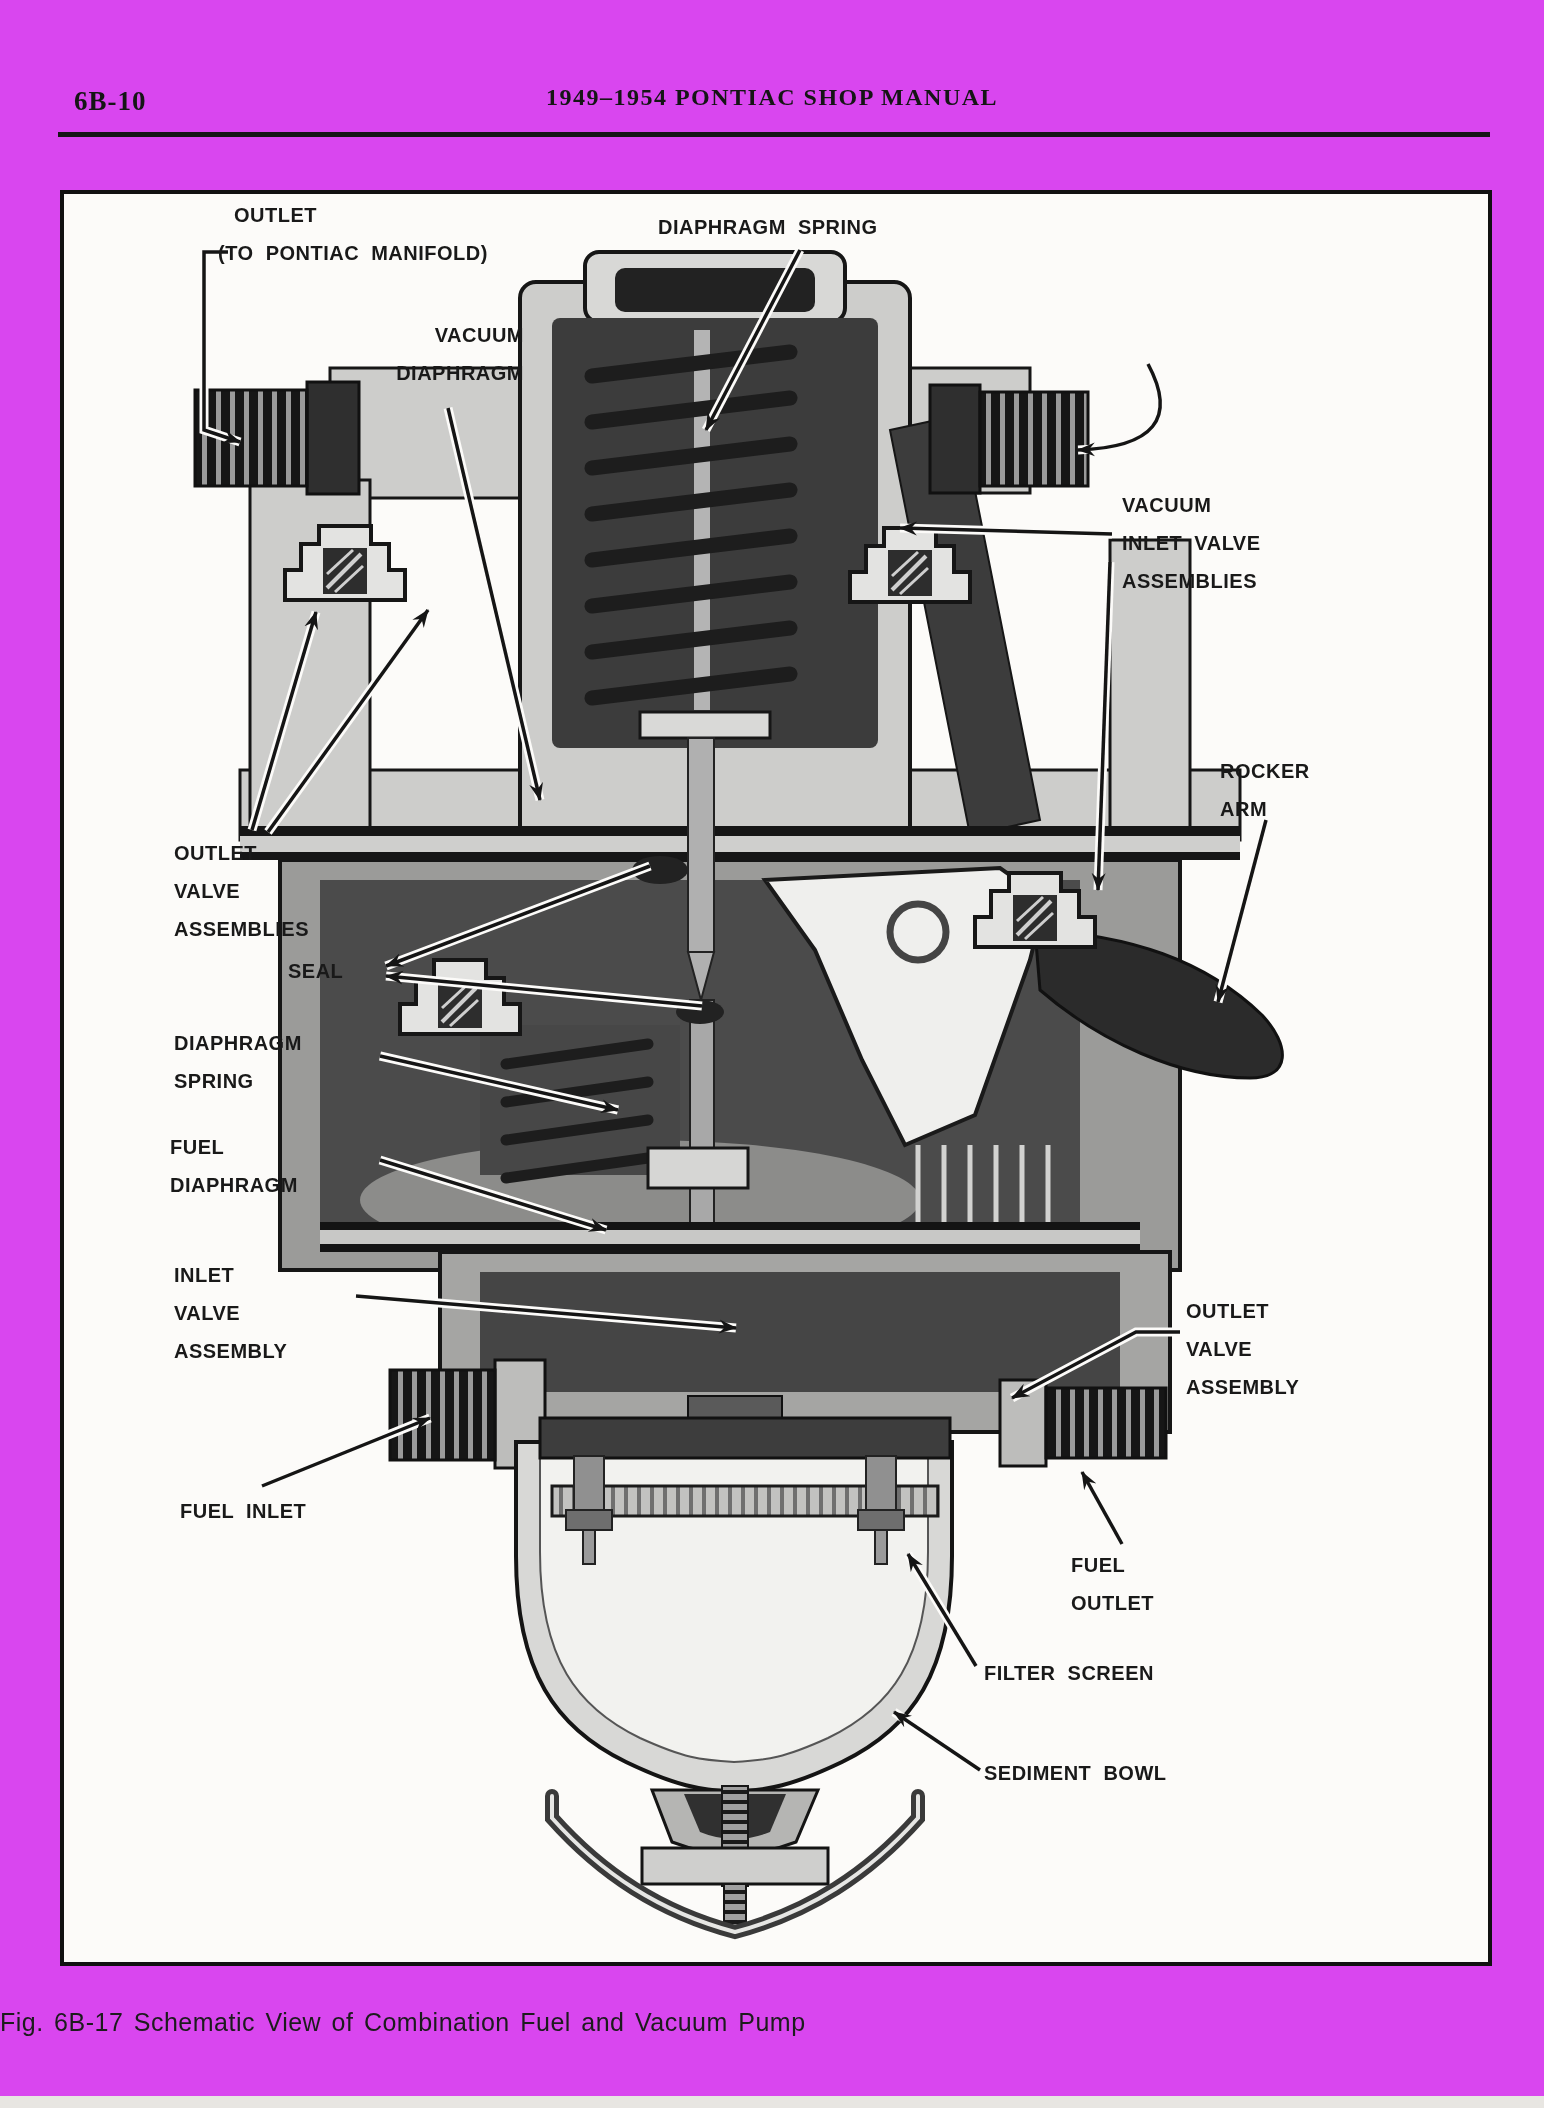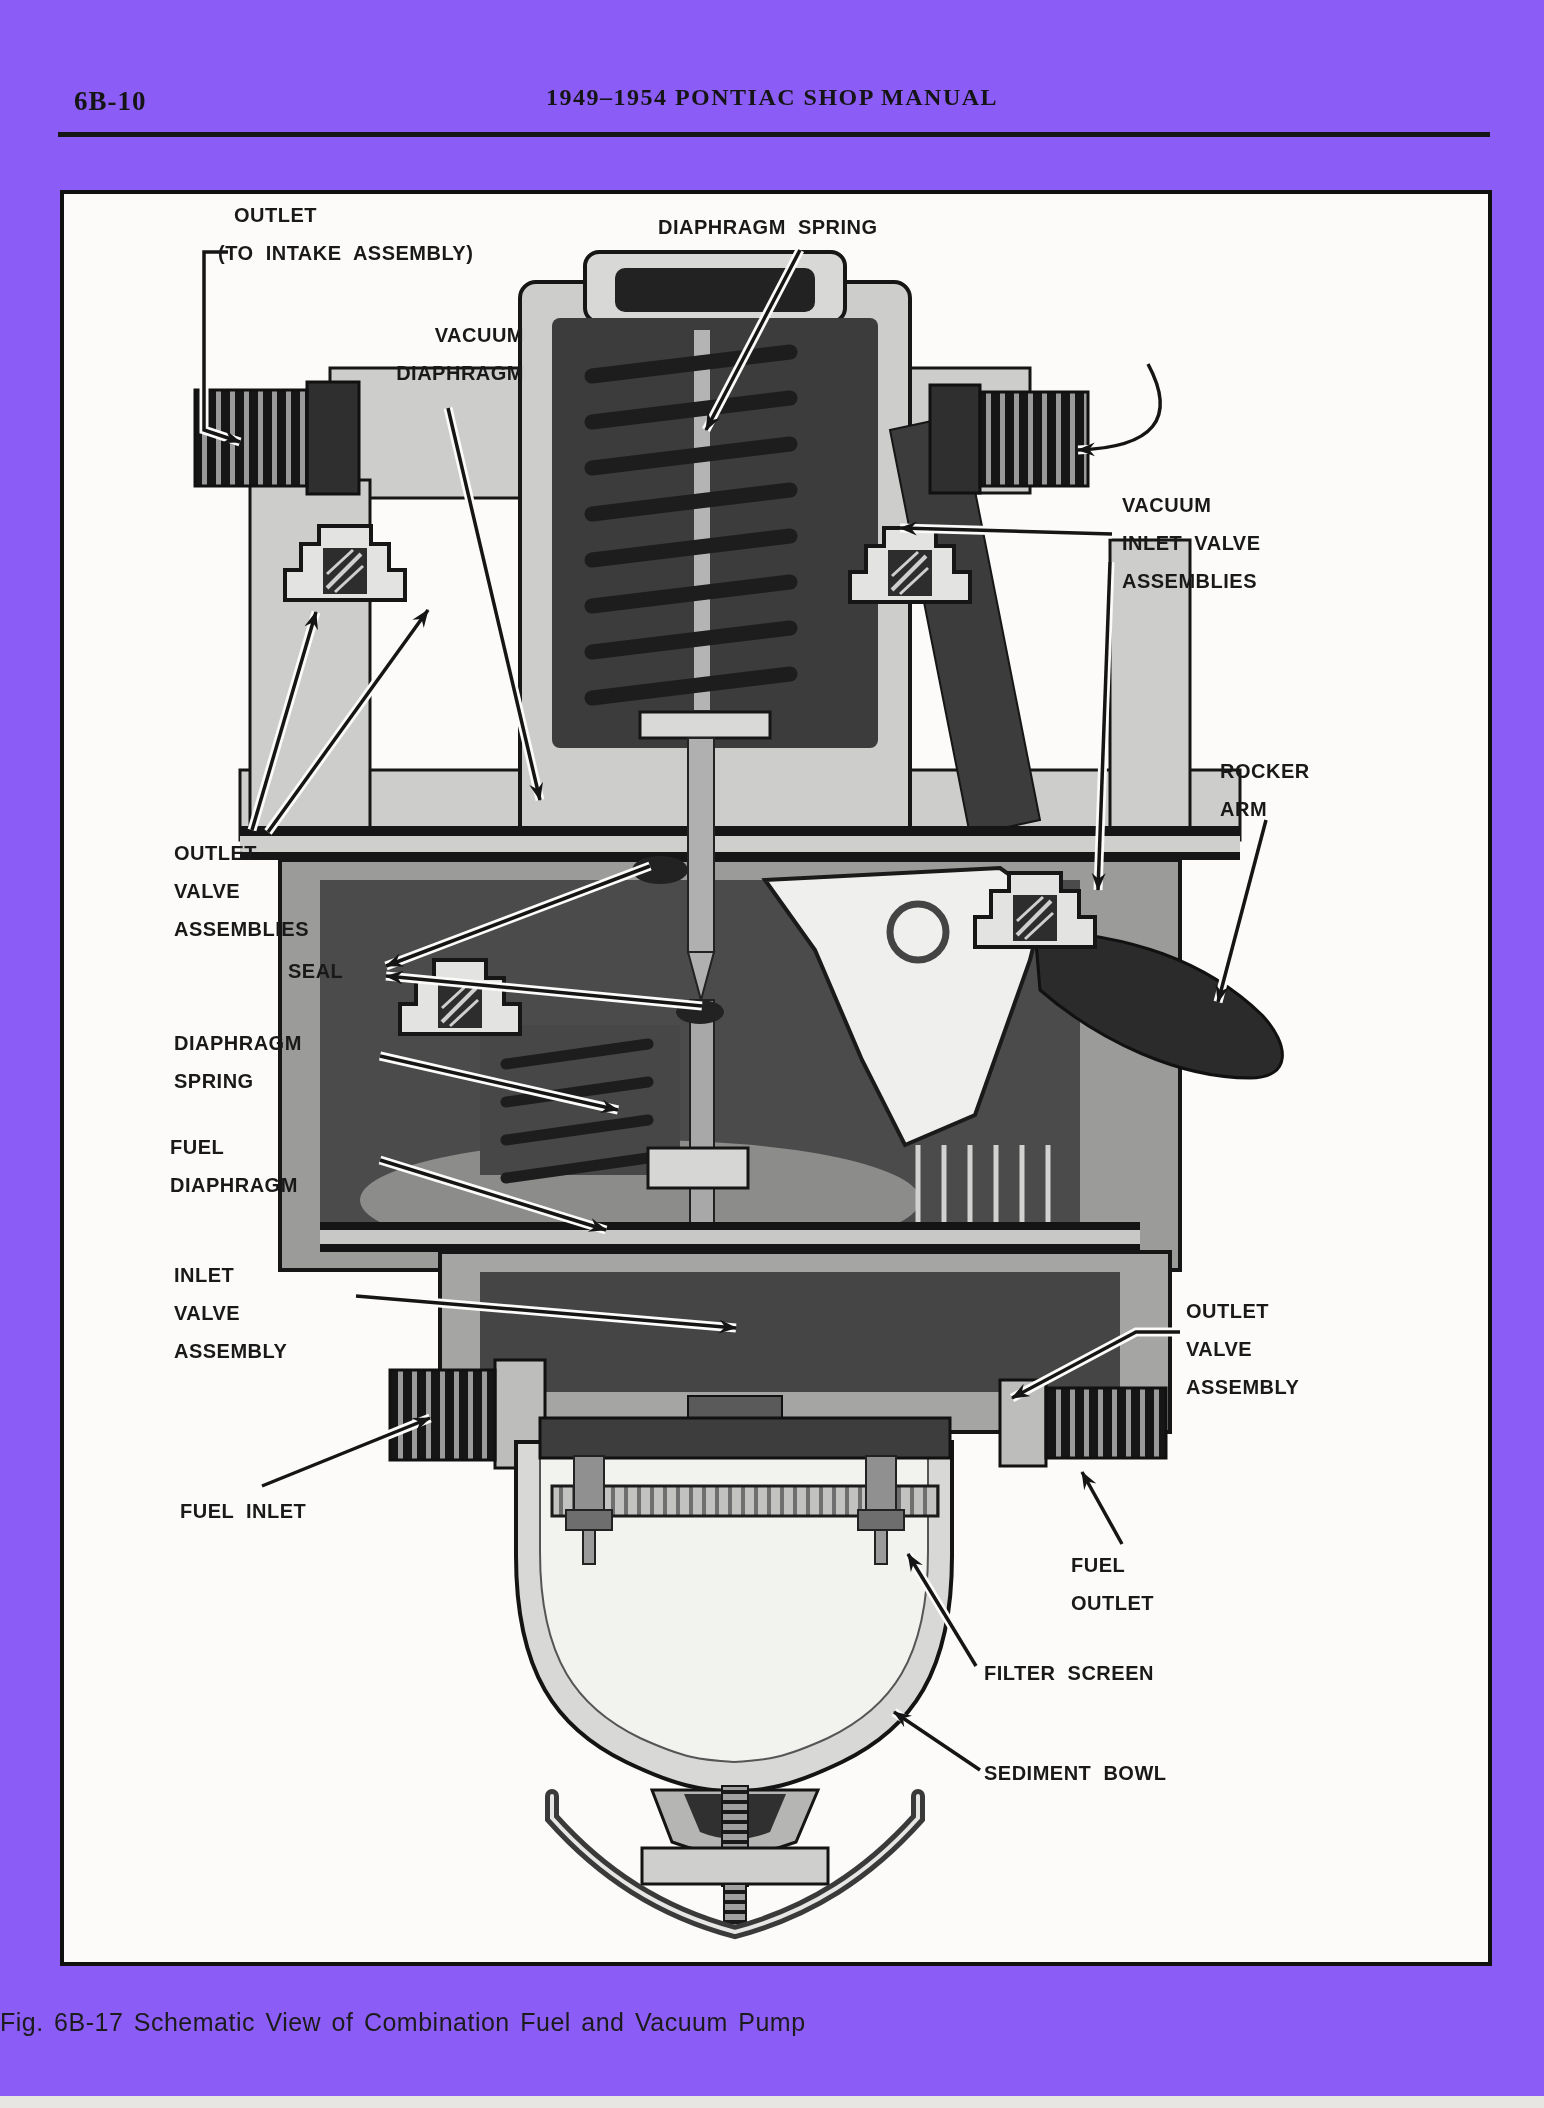--- a/index.html
+++ b/index.html
@@ -1,18 +1,18 @@
 <!DOCTYPE html>
 <html><head>
 <meta charset="utf-8">
 <style>
   html,body{margin:0;padding:0;background:#e8e6e2;}
   .page{
     position:relative;width:1544px;height:2096px;margin:0 auto;
-    background:#8b5cf6;overflow:hidden;
+    background:#d946ef;overflow:hidden;
     font-family:"Liberation Sans",sans-serif;color:#151515;
   }
   .hdr-num{
     position:absolute;left:74px;top:86px;
     font-family:"Liberation Serif",serif;font-weight:700;font-size:27px;letter-spacing:1px;
   }
   .hdr-title{
     position:absolute;left:0;right:0;top:84px;text-align:center;
     font-family:"Liberation Serif",serif;font-weight:700;font-size:24px;letter-spacing:1.5px;
   }
@@ -249,21 +249,21 @@
       <polyline points="1180,1332 1136,1332 1012,1398" marker-end="url(#ah)"></polyline>
       <line x1="262" y1="1486" x2="430" y2="1418" marker-end="url(#ah)"></line>
       <line x1="1122" y1="1544" x2="1082" y2="1472" marker-end="url(#ah)"></line>
       <line x1="976" y1="1666" x2="908" y2="1554" marker-end="url(#ah)"></line>
       <line x1="980" y1="1770" x2="894" y2="1712" marker-end="url(#ah)"></line>
     </g>
   </svg>
 
   <div class="lbl indent1" style="left:218px;top:196px;">
     <span>OUTLET</span>
-    <span>(TO INTAKE ASSEMBLY)</span>
+    <span>(TO PONTIAC MANIFOLD)</span>
   </div>
 
   <div class="lbl" style="left:658px;top:208px;">
     <span>DIAPHRAGM SPRING</span>
   </div>
 
   <div class="lbl right" style="left:296px;top:316px;width:228px;">
     <span>VACUUM</span>
     <span>DIAPHRAGM</span>
   </div>

